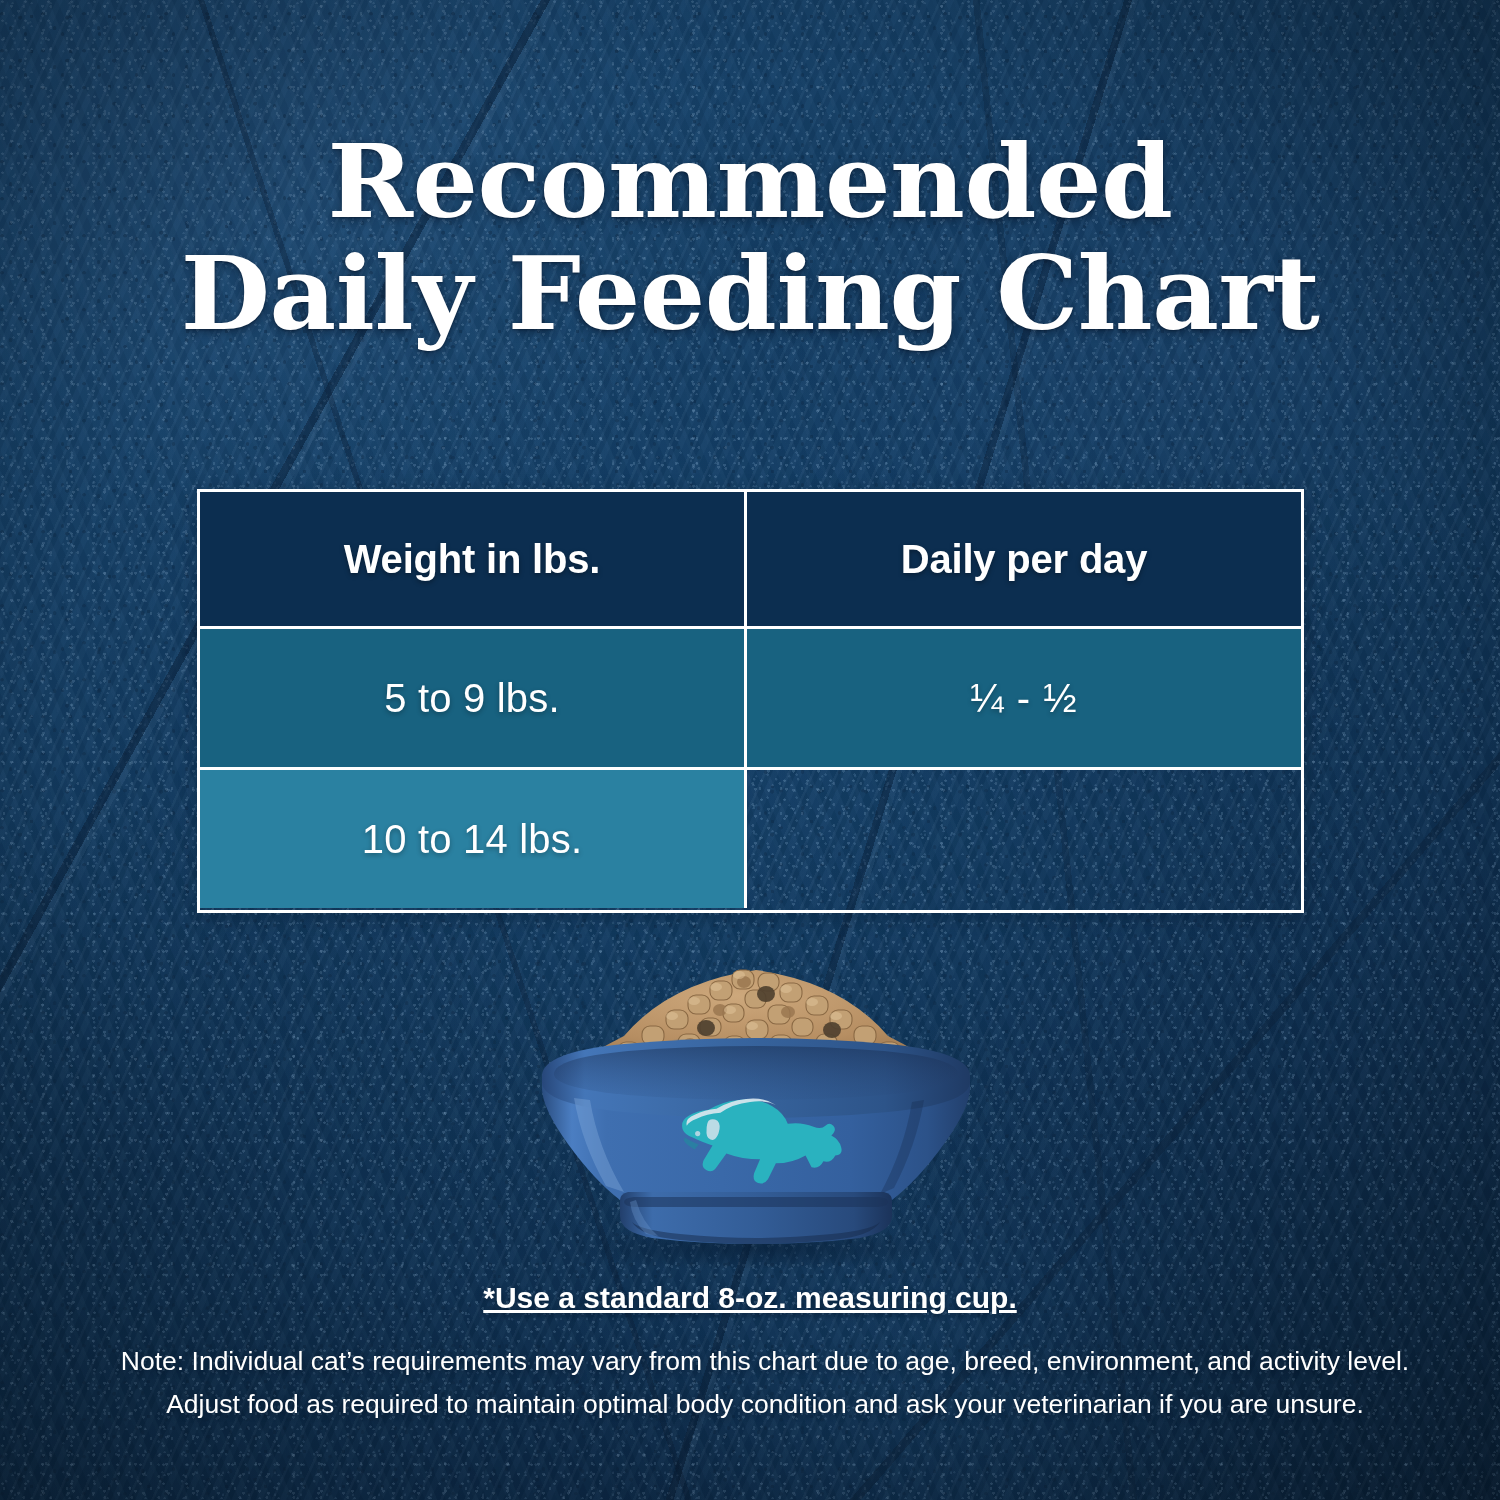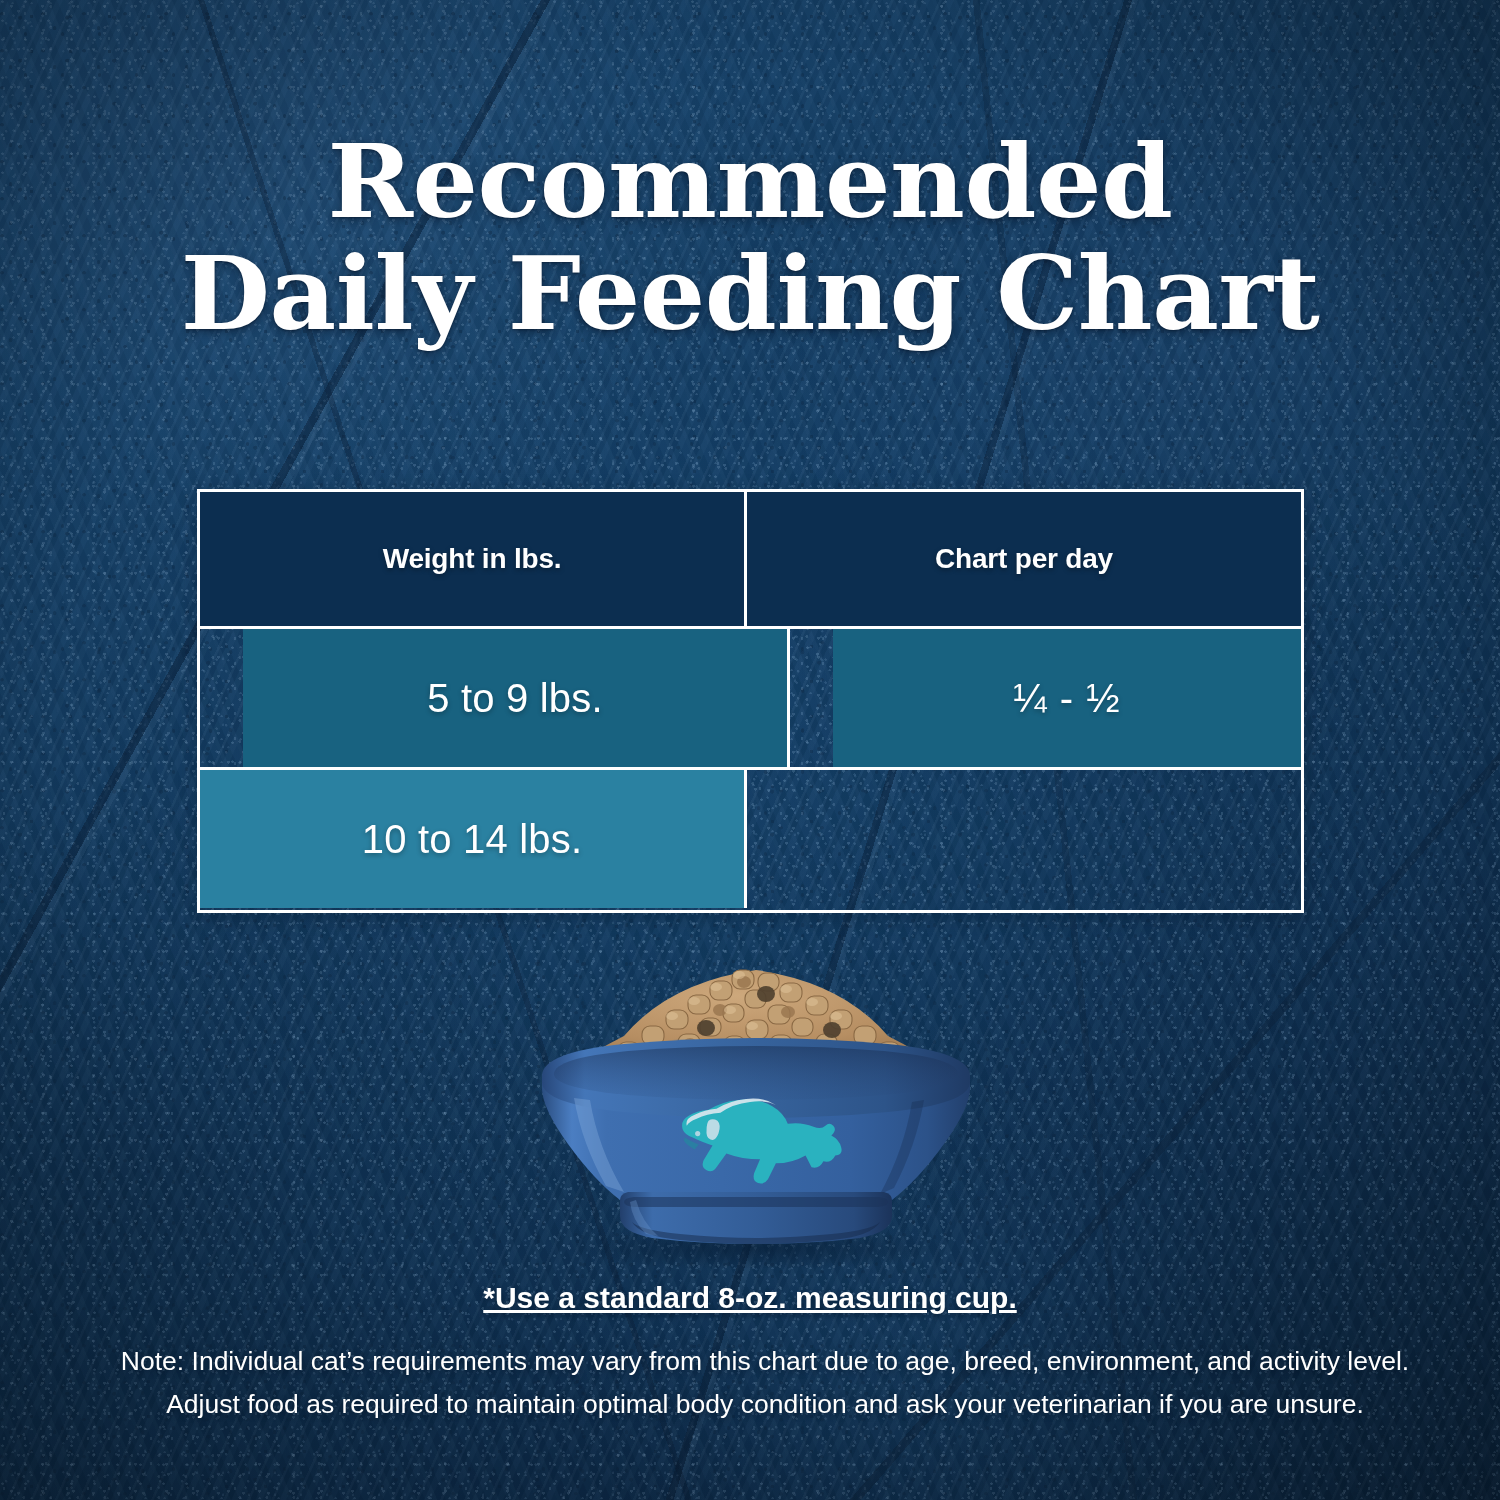--- a/index.html
+++ b/index.html
@@ -128,27 +128,27 @@
 
   .tcell {
     display:flex; align-items:center; justify-content:center;
     text-align:center;
     color:#ffffff;
   }
   .tcell.col-weight { width:547px; border-right:3px solid #ffffff; }
   .tcell.col-cups   { flex:1; }
 
   .trow.header .tcell { background:#0c2e50; }
-  .trow.r1 .tcell     { background:#186280;margin-left:43px; }
+  .trow.r1 .tcell     { background:#186280; }
   .trow.r2 .tcell     { background:#2a81a1; }
 
   .th-text {
     font-family:"Liberation Sans", sans-serif;
     font-weight:700;
-    font-size:28px;
+    font-size:40px;
     letter-spacing:-0.2px;
     text-shadow:0 2px 5px rgba(0,0,0,.35);
   }
   .td-text {
     font-family:"Liberation Sans", sans-serif;
     font-weight:400;
     font-size:40px;
     letter-spacing:0.2px;
     text-shadow:0 2px 5px rgba(0,0,0,.30);
   }
@@ -205,21 +205,21 @@
     <div class="title-line">Daily Feeding Chart</div>
   </div>
 
   <div id="feeding-table">
 
     <div class="trow header">
       <div class="tcell col-weight">
         <span class="th-text">Weight in lbs.</span>
       </div>
       <div class="tcell col-cups">
-        <span class="th-text">Chart per day</span>
+        <span class="th-text">Daily per day</span>
       </div>
     </div>
 
     <div class="trow body r1">
       <div class="tcell col-weight">
         <span class="td-text">5 to 9 lbs.</span>
       </div>
       <div class="tcell col-cups">
         <span class="td-text frac">¼ - ½</span>
       </div>

